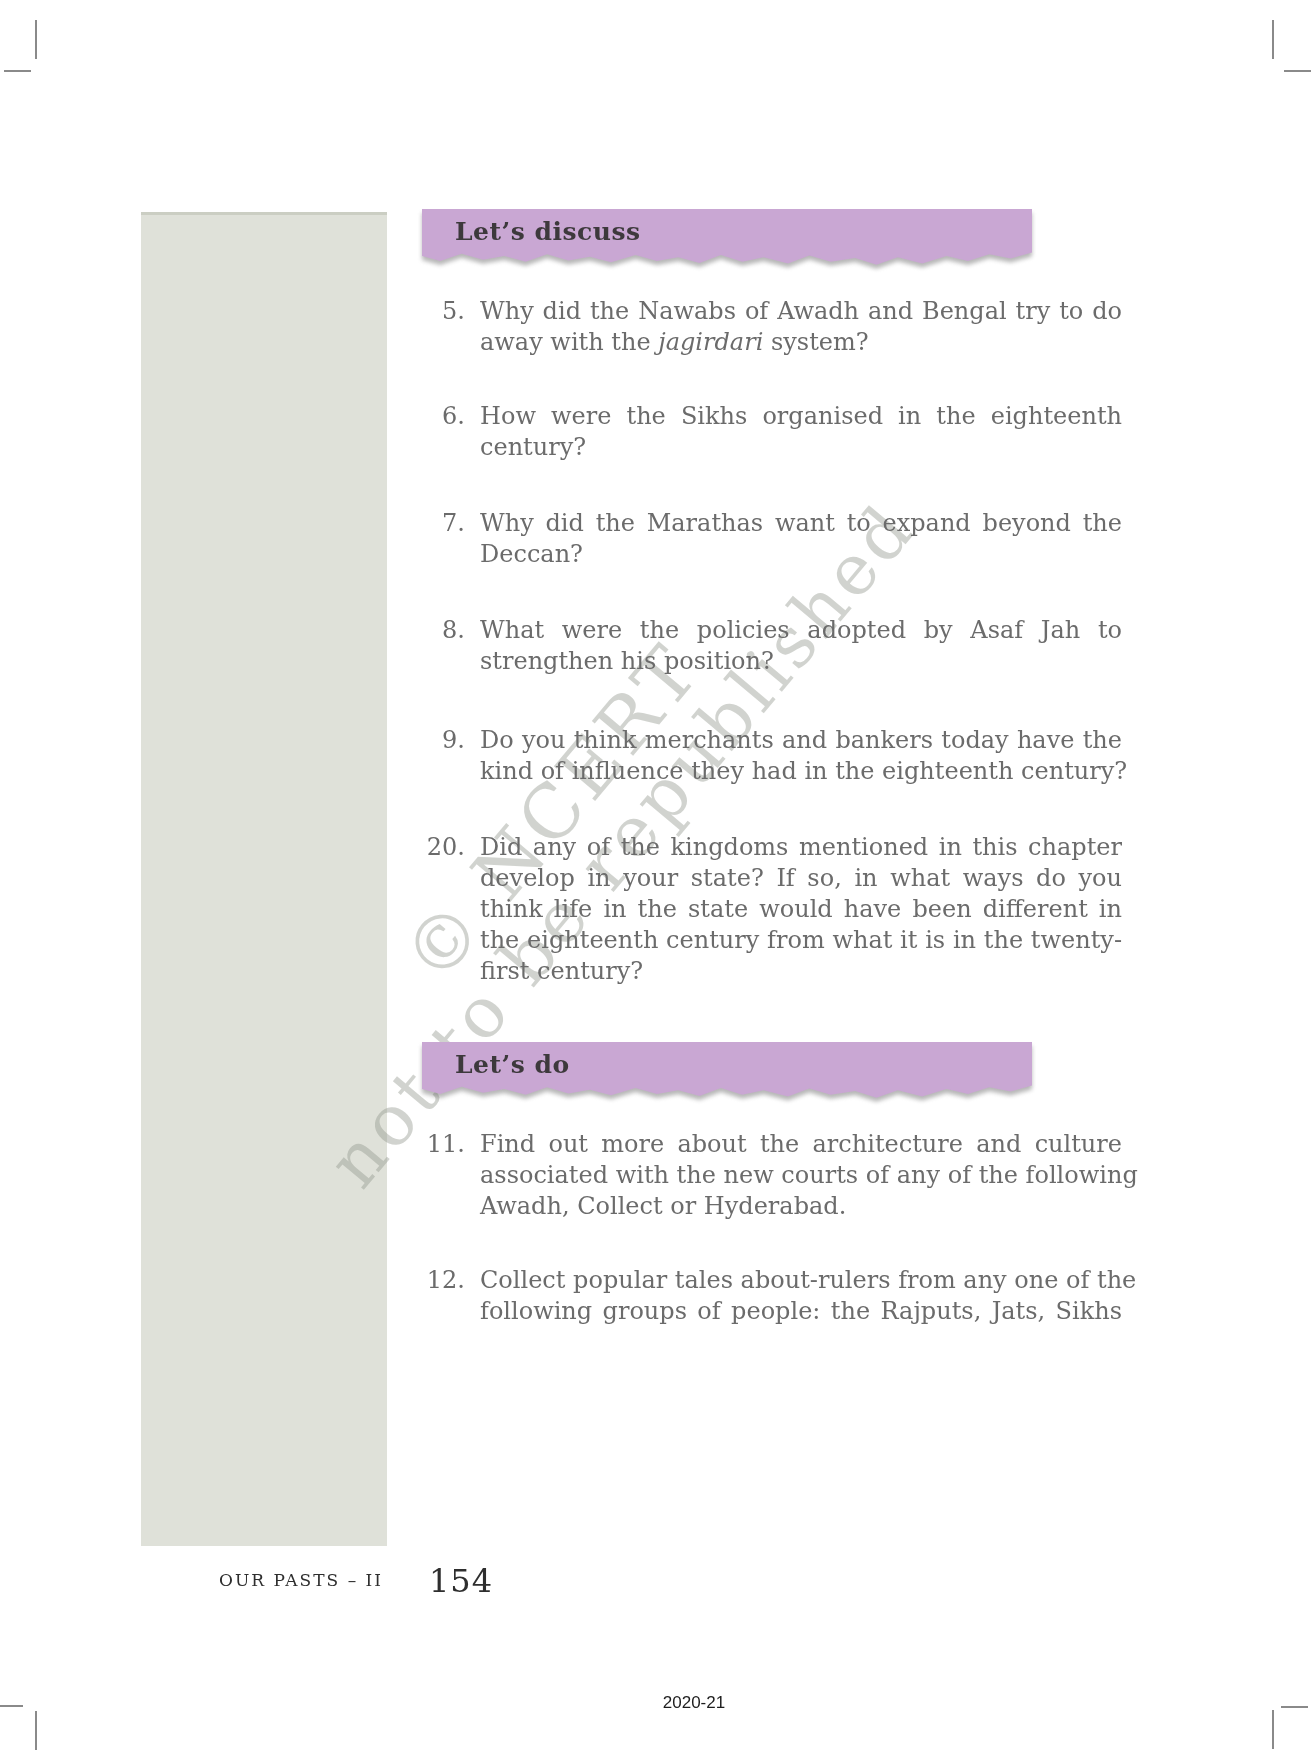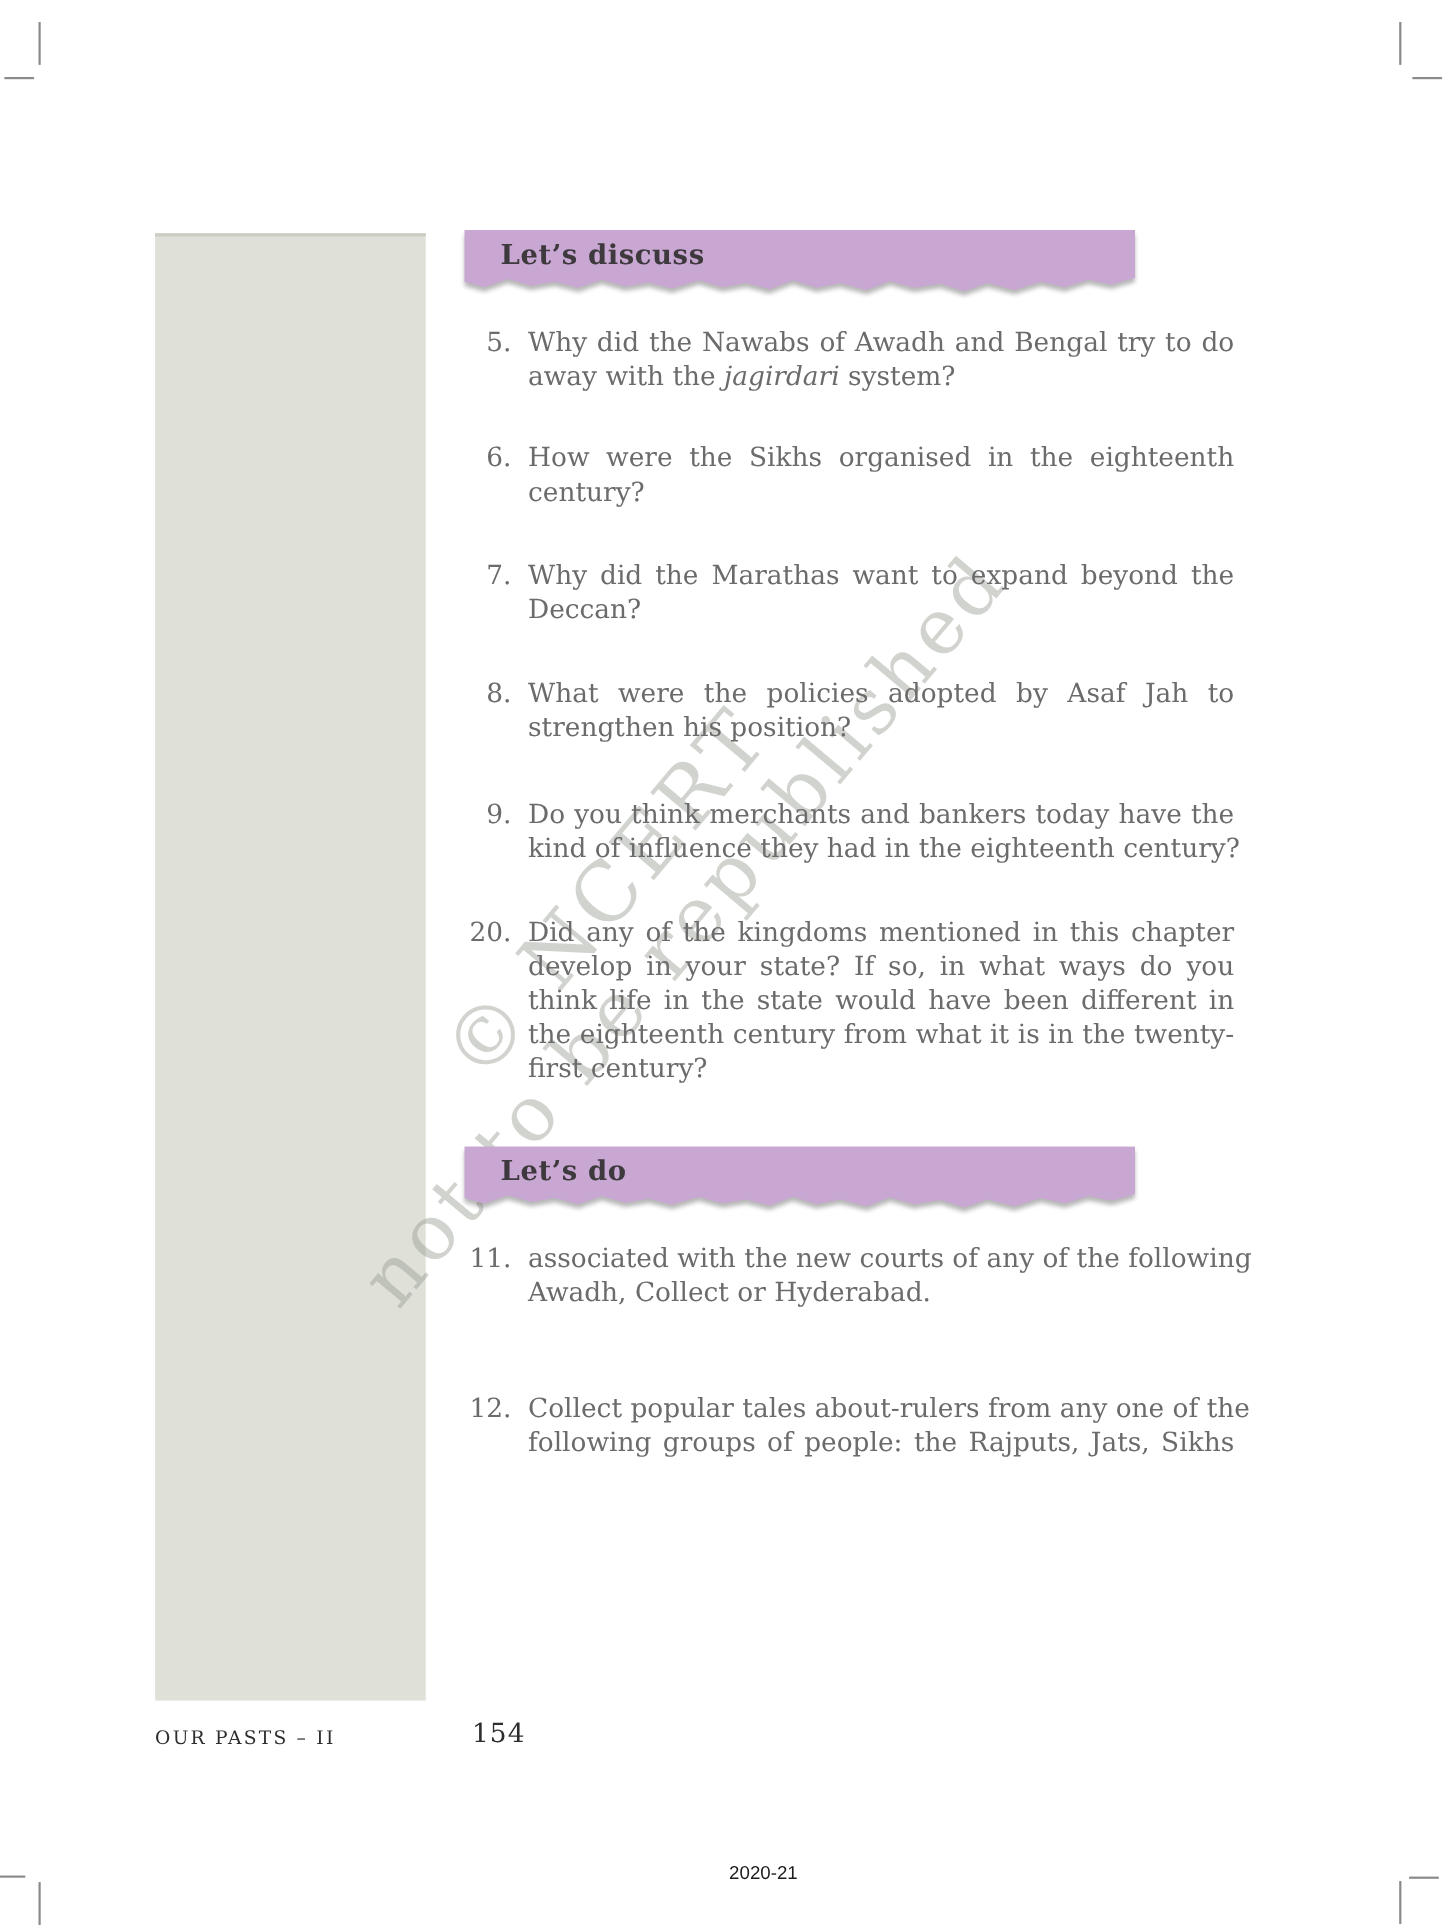--- a/index.html
+++ b/index.html
@@ -63,25 +63,25 @@
   }
   .qline{
     white-space:nowrap;
     text-align:justify;text-align-last:justify;
   }
   .qline.last{text-align-last:left;}
 
   
   .footer-series{
     position:absolute;left:141px;top:1570px;width:242px;z-index:2;
-    text-align:left;font-size:17px;letter-spacing:2px;color:#2e2e2e;
+    text-align:right;font-size:17px;letter-spacing:2px;color:#2e2e2e;
   }
   .footer-page{
     position:absolute;left:429px;top:1562px;z-index:2;
-    font-size:24px;color:#2e2e2e;letter-spacing:1px;
+    font-size:32px;color:#2e2e2e;letter-spacing:1px;
   }
   .footer-year{
     position:absolute;left:0;top:1693px;width:100%;z-index:2;
     text-align:center;
     font-family:"Liberation Sans","DejaVu Sans",sans-serif;
     font-size:17px;color:#1d1d1d;margin-left:38px;
   }
 </style>
 </head>
 <body>
@@ -141,20 +141,21 @@
       <div class="qline last">first century?</div>
     </div>
 
   <div class="banner-wrap" style="top:1042px;">
     <div class="banner"></div>
     <div class="banner-title">Let’s do</div>
   </div>
 
   <div class="q" style="top:1129px;">
       <span class="qnum">11.</span>
+      <div class="qline">Find out more about the architecture and culture</div>
       <div class="qline">associated with the new courts of any of the following</div>
       <div class="qline last">Awadh, Collect or Hyderabad.</div>
     </div>
   <div class="q" style="top:1265px;">
       <span class="qnum">12.</span>
       <div class="qline">Collect popular tales about-rulers from any one of the</div>
       <div class="qline">following groups of people: the Rajputs, Jats, Sikhs</div>
     </div>
 
   <div class="footer-series">OUR PASTS – II</div>

